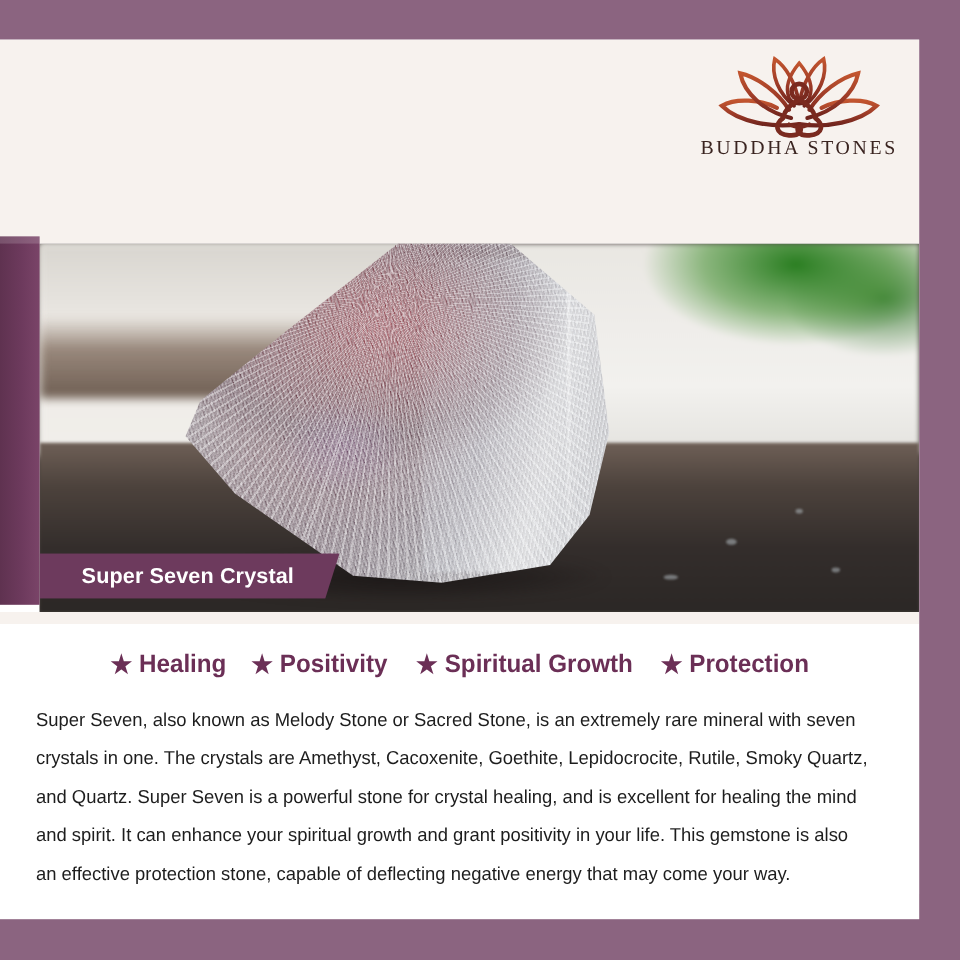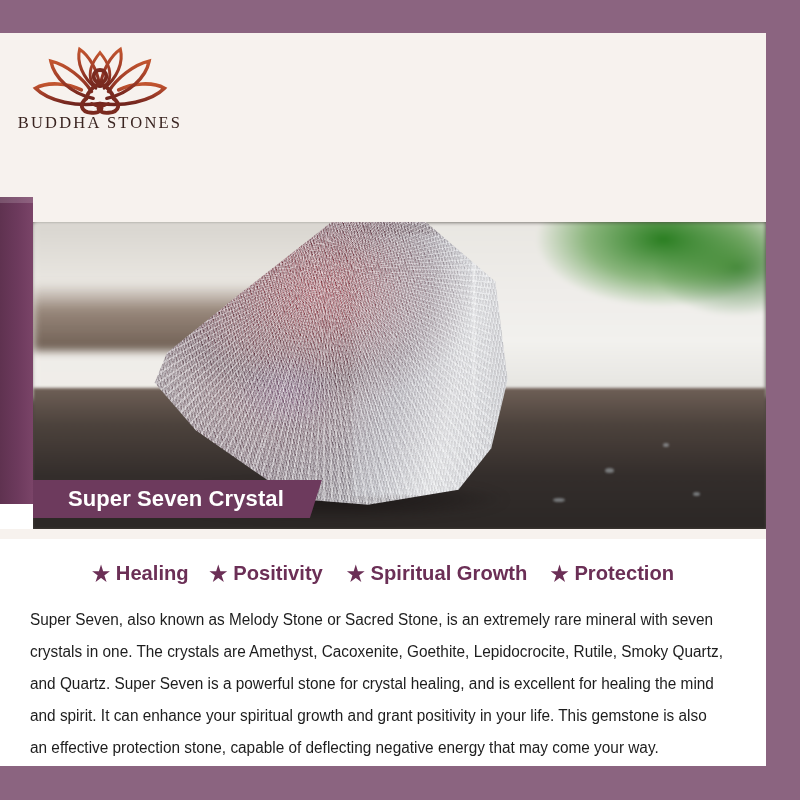--- a/index.html
+++ b/index.html
@@ -26,25 +26,25 @@
     top: 33px;
     width: 766px;
     height: 733px;
     background: #ffffff;
     overflow: hidden;
   }
 
   
   .header {
     position: relative;
-    height: 189px;
+    height: 170px;
     background: #f7f2ee;
     display: flex;
     flex-direction: column;
-    align-items: flex-start;
+    align-items: flex-end;
   }
 
   .logo-wrap {
     margin-top: 6px;
     width: 200px;
     height: 100px;
     display: flex;
     flex-direction: column;
     align-items: center;
     justify-content: flex-start;
@@ -234,21 +234,21 @@
     background: #6d3a5d;
     display: flex;
     align-items: center;
     clip-path: polygon(0 0, 100% 0, calc(100% - 12px) 100%, 0 100%);
     z-index: 5;
   }
 
   .name-banner .name {
     font-family: "Liberation Sans", sans-serif;
     font-weight: bold;
-    font-size: 22px;
+    font-size: 18px;
     color: #ffffff;
     letter-spacing: 0.1px;
     white-space: nowrap;
   }
 
   
   .side-band {
     position: absolute;
     left: 0px;
     top: 164px;

